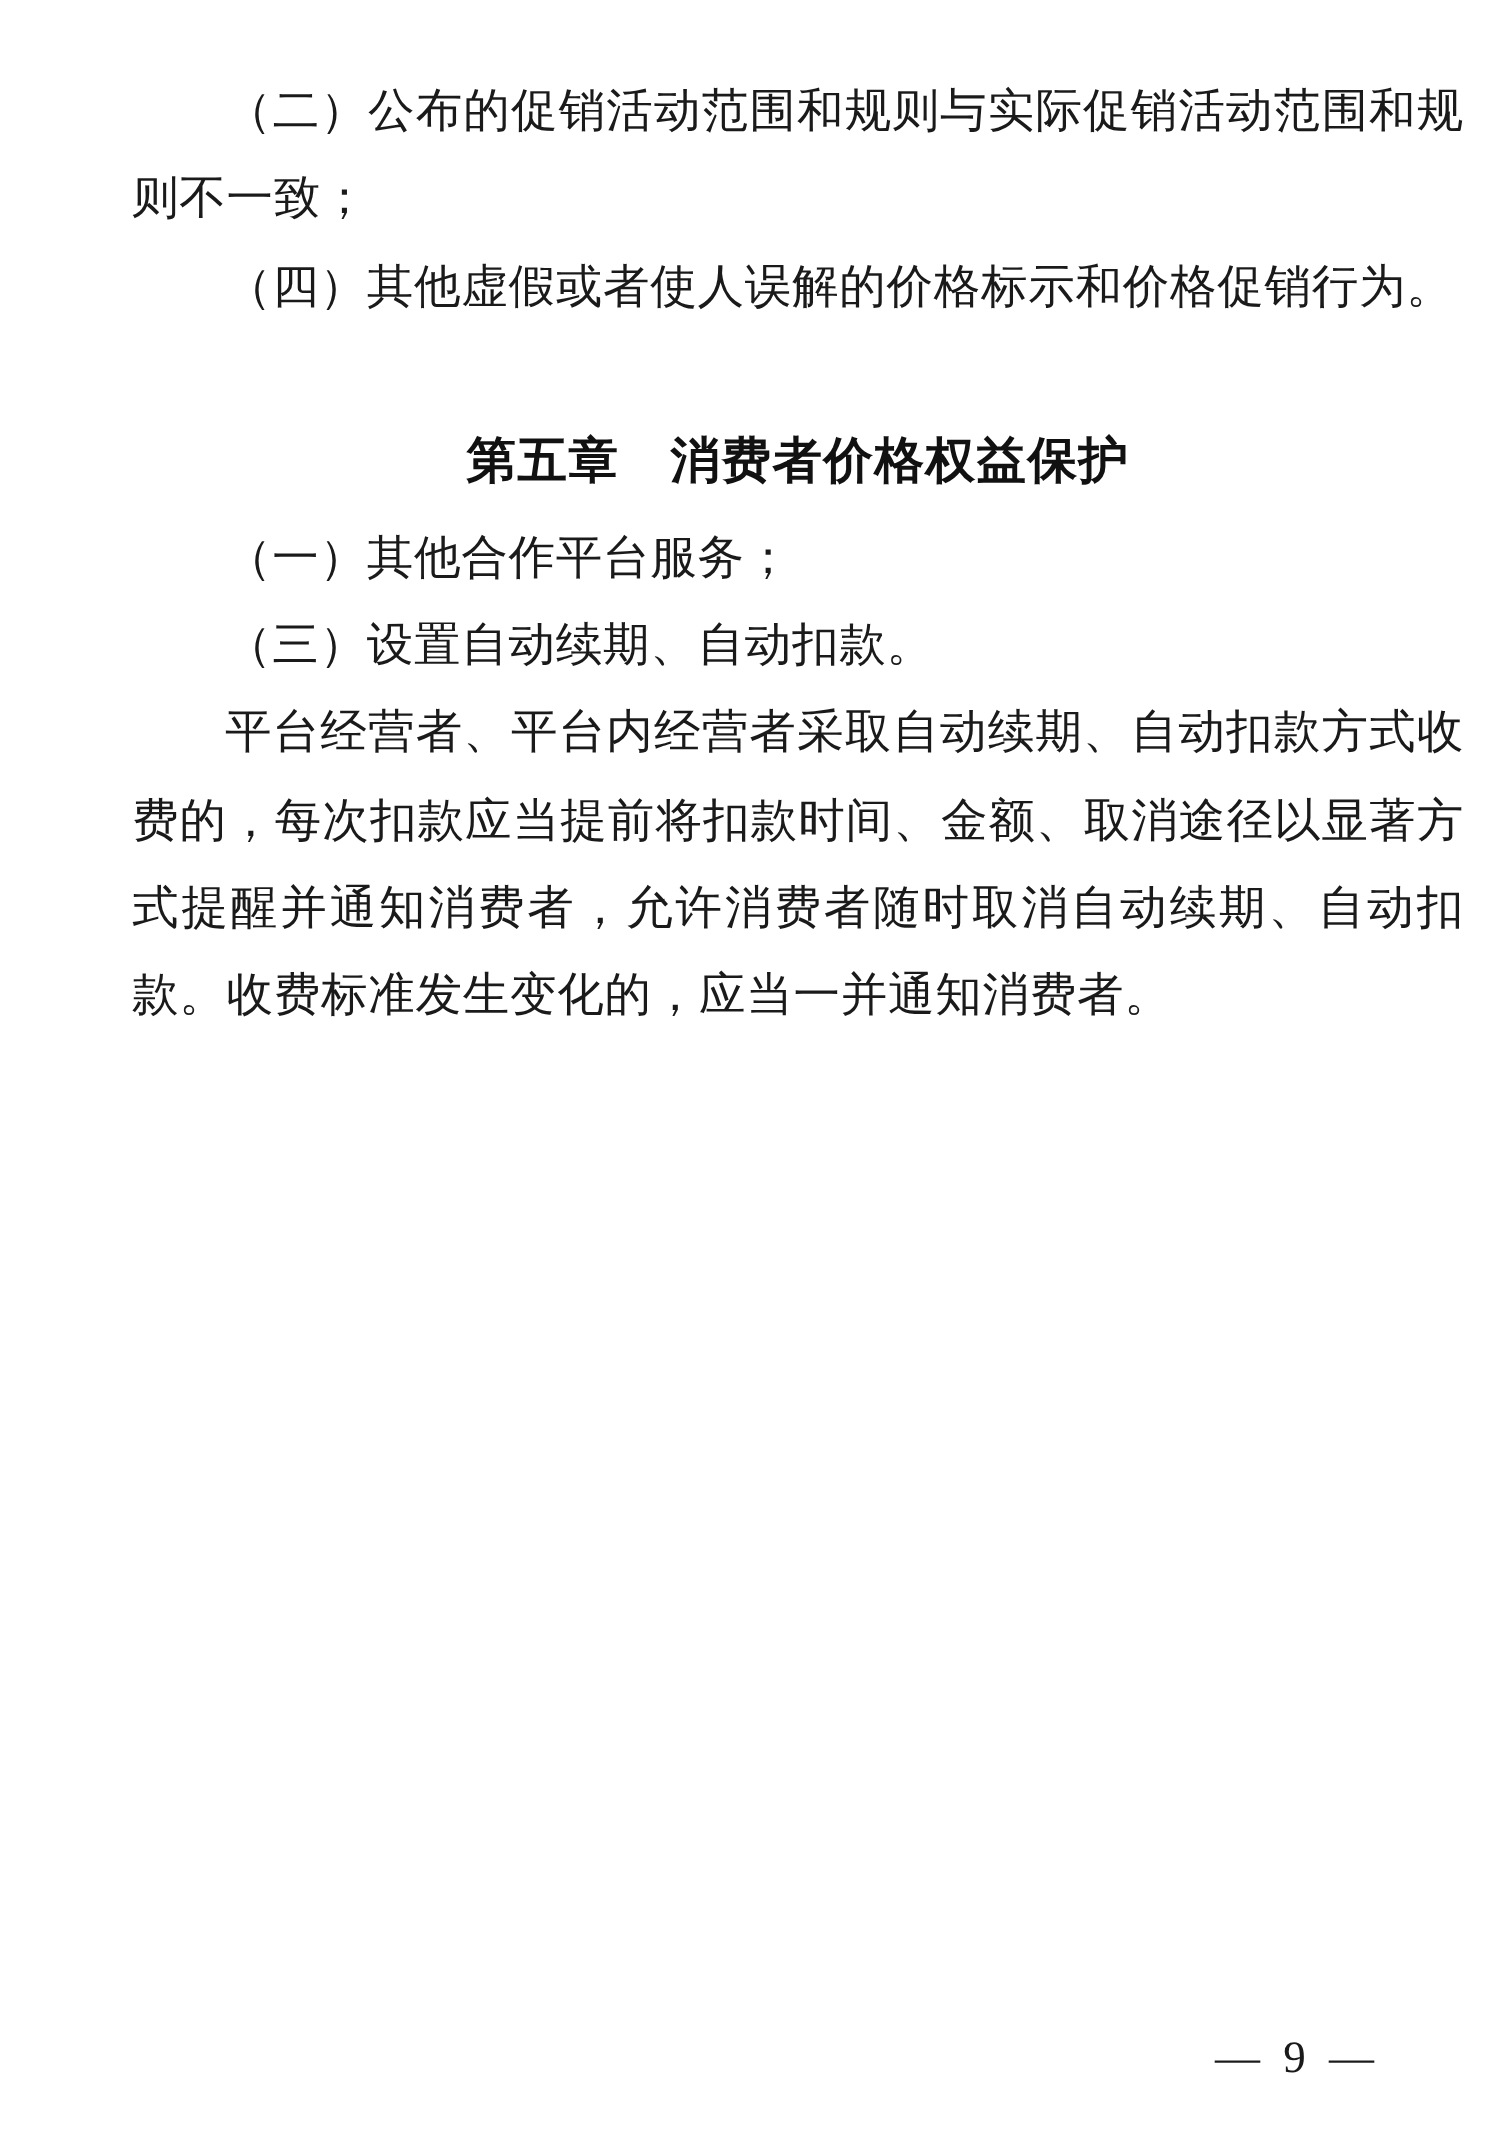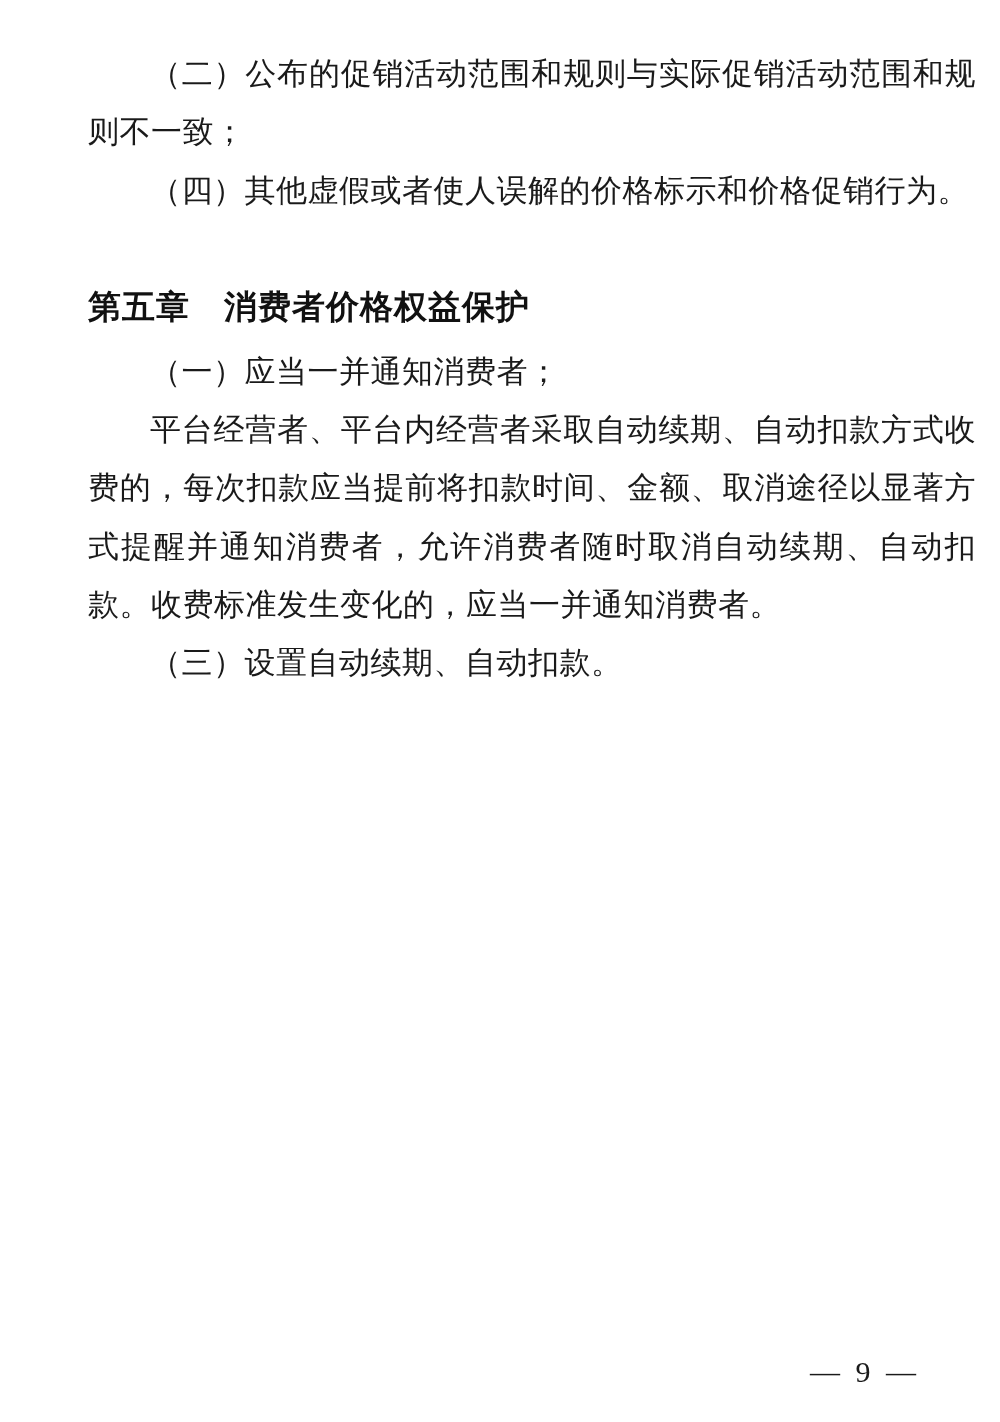--- a/index.html
+++ b/index.html
@@ -38,21 +38,21 @@
   }
   
   .para.cont {
     text-align-last: justify;
   }
   .chapter {
     margin: 58.3px 0 6px 0;
     font-size: 33px;
     line-height: 58.34px;
     font-weight: 700;
-    text-align: left;
+    text-align: center;
     text-indent: 0;
     letter-spacing: 1px;
     color: #111111;
     font-family: "Liberation Sans", sans-serif;
   }
   .lead {
     font-weight: 700;
     padding-right: 34px;
     color: #111111;
   }
@@ -75,24 +75,24 @@
   <div class="content">
 
     <p class="para">（二）公布的促销活动范围和规则与实际促销活动范围和规则不一致；</p>
 
 
     <p class="para">（四）其他虚假或者使人误解的价格标示和价格促销行为。</p>
 
     <p class="para chapter">第五章　消费者价格权益保护</p>
 
 
-    <p class="para">（一）应当一并通知消费者；</p>
+    <p class="para">（一）其他合作平台服务；</p>
 
 
+    <p class="para">（三）设置自动续期、自动扣款。</p>
+
     <p class="para">平台经营者、平台内经营者采取自动续期、自动扣款方式收费的，每次扣款应当提前将扣款时间、金额、取消途径以显著方式提醒并通知消费者，允许消费者随时取消自动续期、自动扣款。收费标准发生变化的，应当一并通知消费者。</p>
-
-    <p class="para">（三）设置自动续期、自动扣款。</p>
 
 
   </div>
 
   <div class="page-number">— 9 —</div>
 </div>
 
 </body></html>

